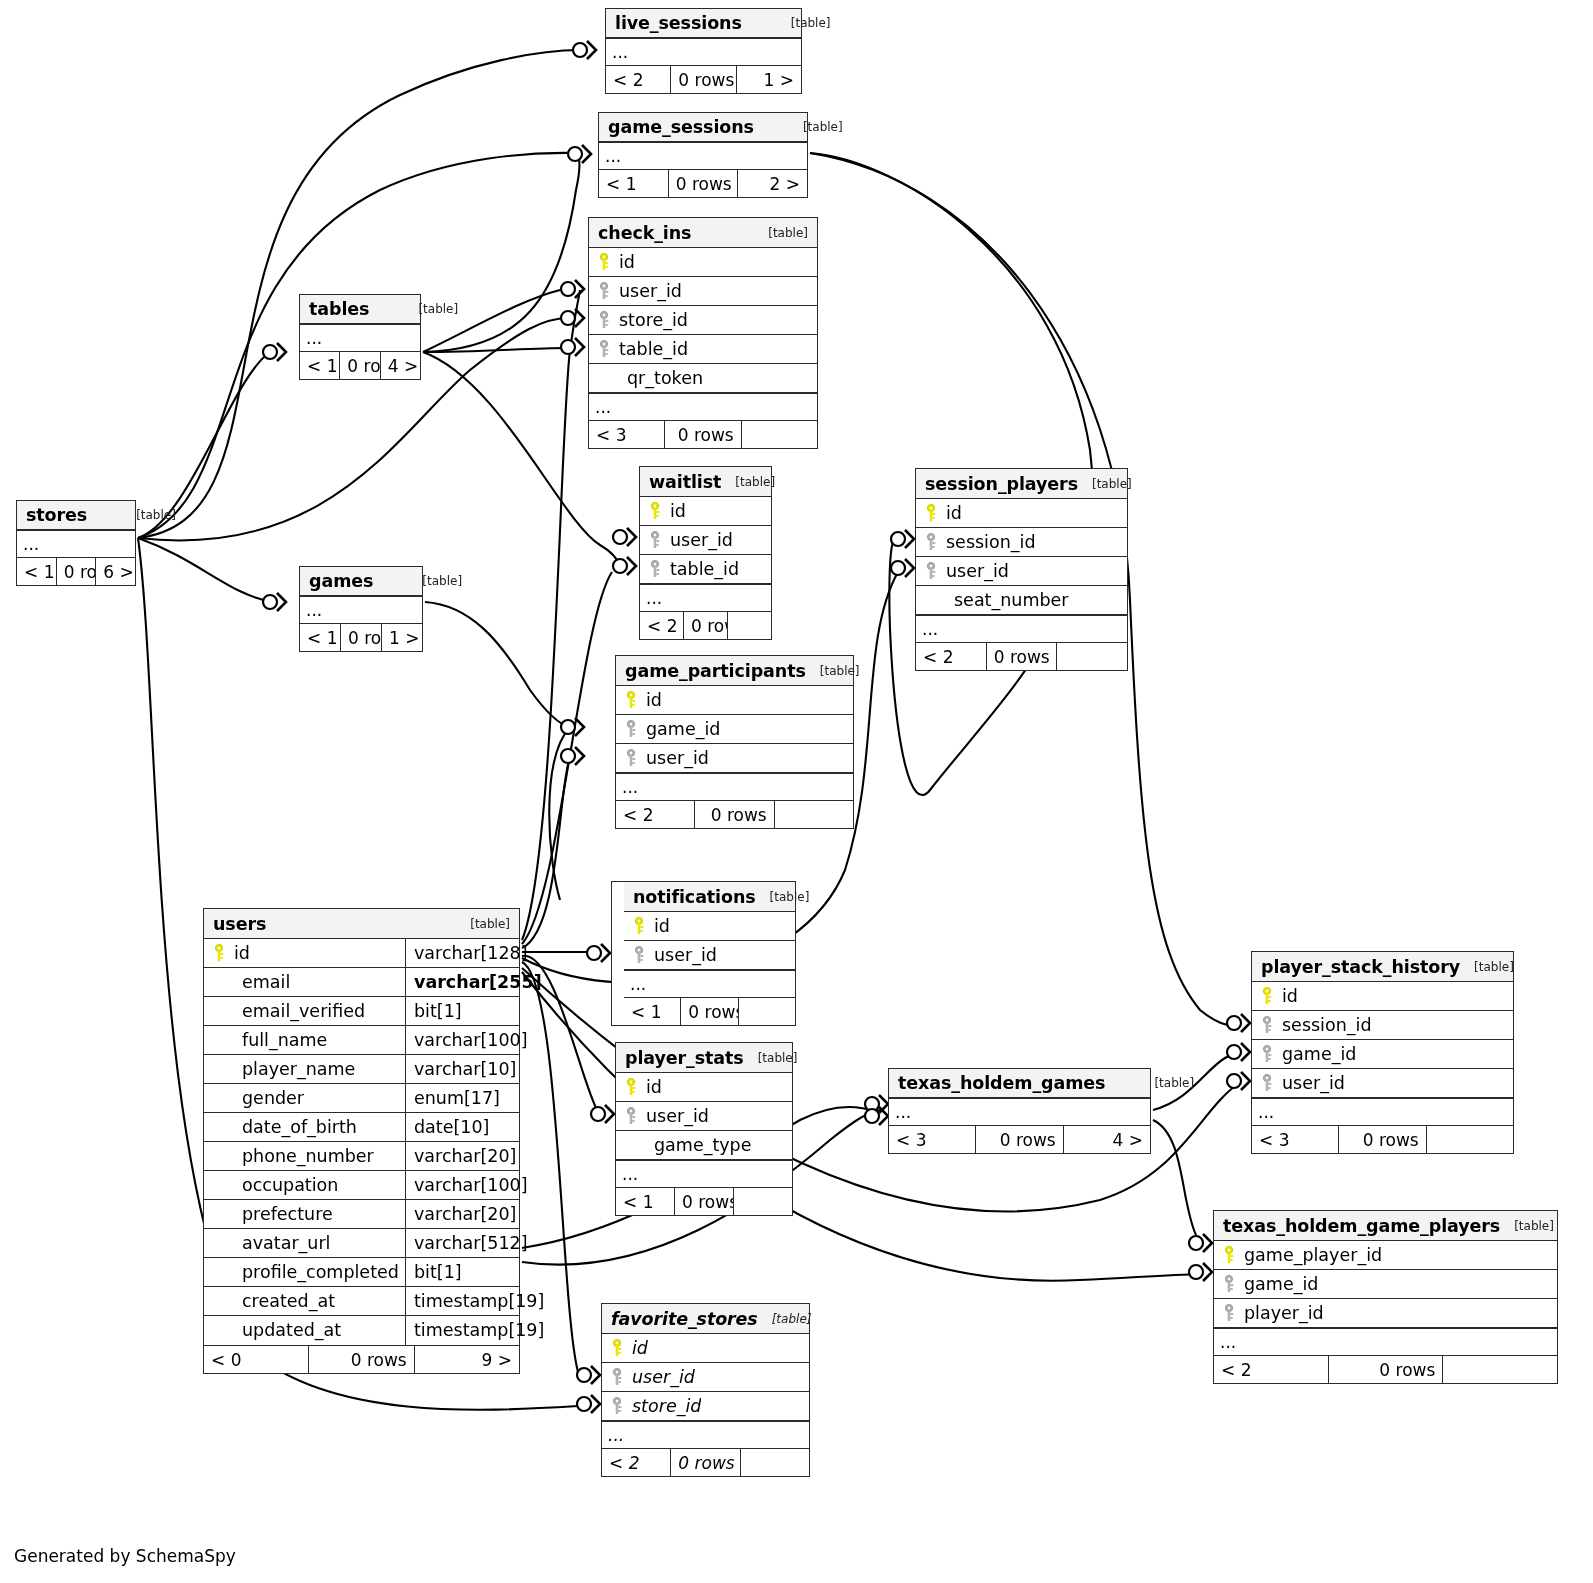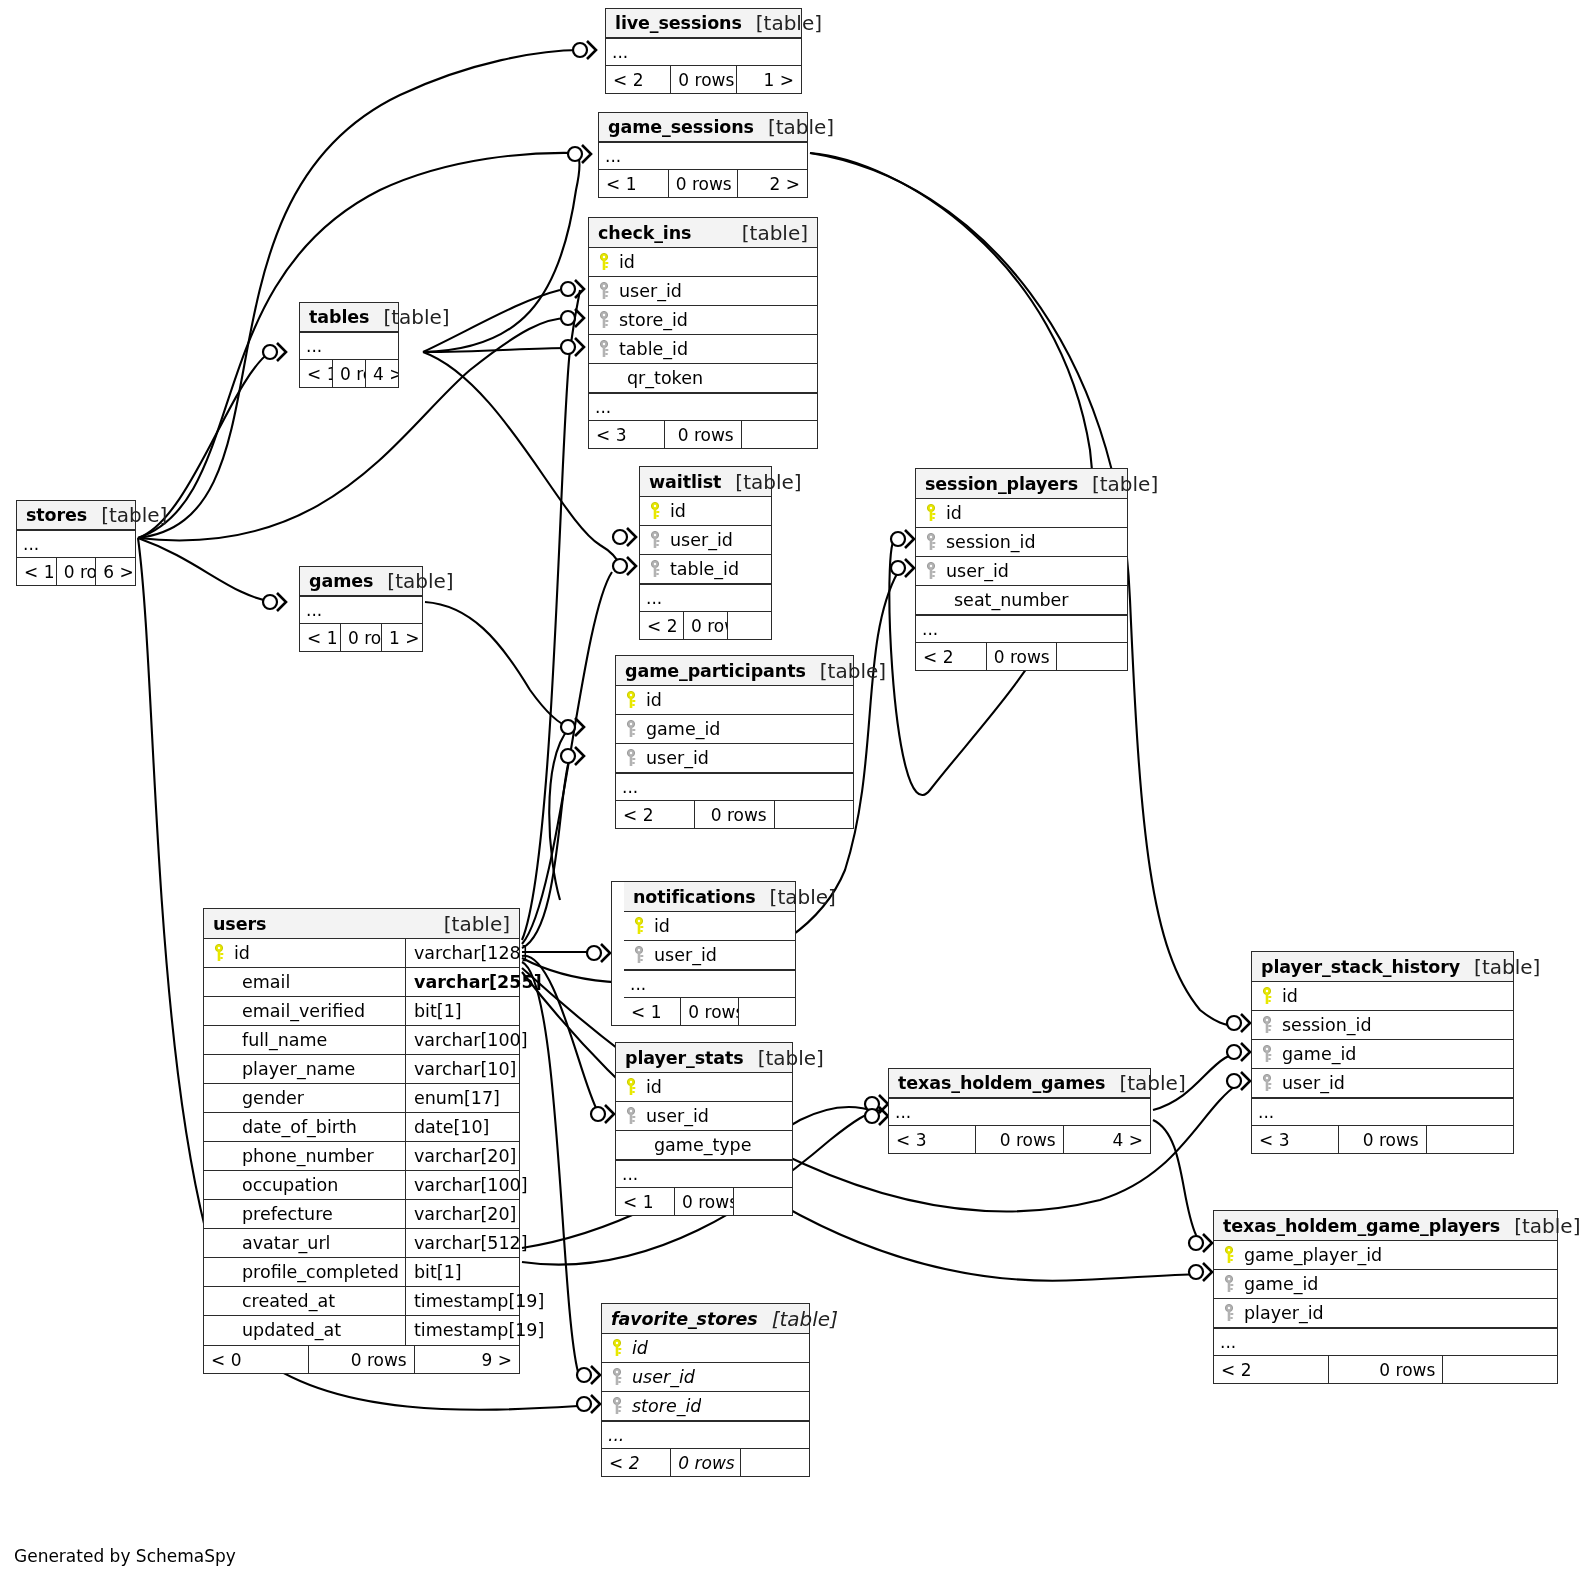--- a/index.html
+++ b/index.html
@@ -49,21 +49,21 @@
     justify-content: space-between;
     white-space: nowrap;
     box-sizing: border-box;
   }
   .tbl-name {
     font-weight: bold;
     font-size: 17.5px;
     letter-spacing: -0.1px;
   }
   .tbl-kind {
-    font-size: 20px;
+    font-size: 12px;
     color: #222;
     padding-left: 14px;
   }
 
   .rows { display: block; }
   .row {
     height: 29px;
     line-height: 29px;
     border-bottom: 1.2px solid #2b2b2b;
     display: flex;
@@ -128,21 +128,21 @@
   }
   .foot .f-left { flex: 1 1 0; text-align: left; }
   .foot .f-mid {
     flex: 1 1 0; text-align: right;
     border-left: 1.2px solid #2b2b2b;
     border-right: 1.2px solid #2b2b2b;
   }
   .foot .f-right { flex: 1 1 0; text-align: right; }
 
   
-  .tbl.collapsed .tbl-title { height: 29px; line-height: 29px; }
+  .tbl.collapsed .tbl-title { height: 29px; line-height: 29px; gap: 35px; }
 
   .footer-credit {
     position: absolute;
     font-size: 17px;
     color: #000;
     white-space: nowrap;
   }
 </style>
 </head>
 <body>
@@ -338,21 +338,21 @@
           <div class="row ellipsis">
             <div class="col-name">...</div>
           </div>
         </div>
         <div class="foot">
           <div class="f-left">&lt; 3</div>
           <div class="f-mid">0 rows</div>
           <div class="f-right"></div>
         </div>
       </div>
-      <div class="tbl collapsed" style="left: 299px; top: 302px; width: 100px;">
+      <div class="tbl collapsed" style="left: 299px; top: 294px; width: 122px;">
         <div class="tbl-title">
           <span class="tbl-name">tables</span>
           <span class="tbl-kind">[table]</span>
         </div>
         <div class="rows">
           <div class="row ellipsis">
             <div class="col-name">...</div>
           </div>
         </div>
         <div class="foot">

